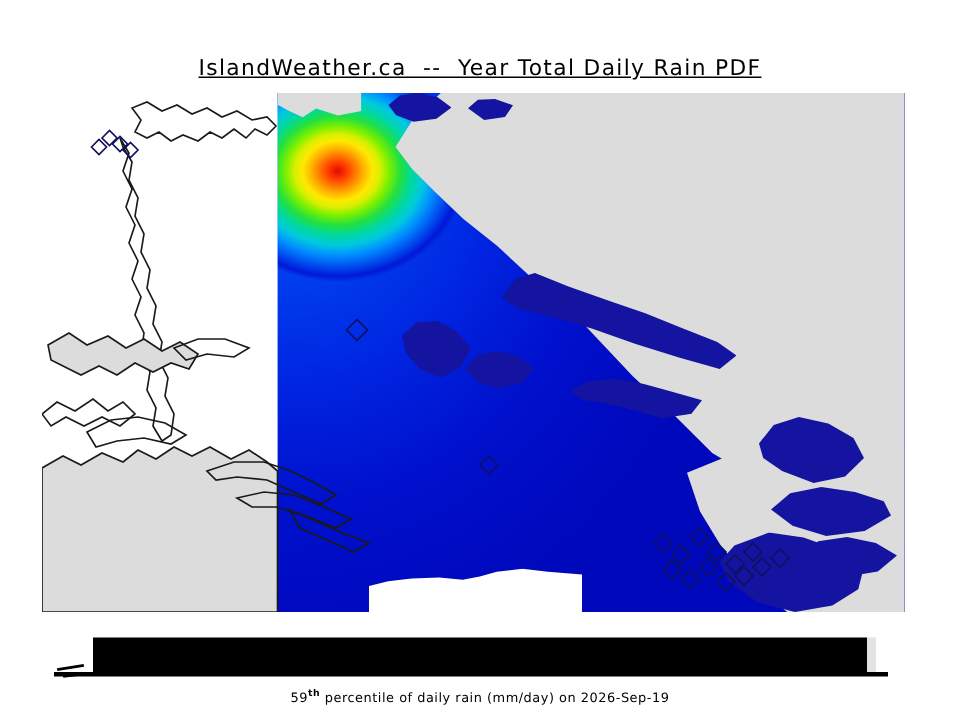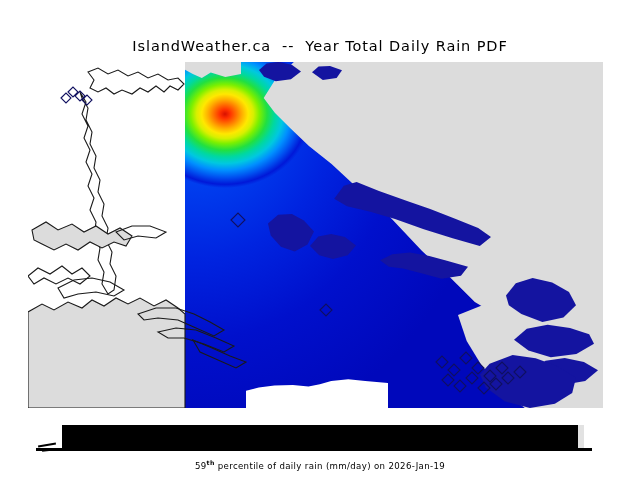--- a/index.html
+++ b/index.html
@@ -20,20 +20,21 @@
     position: absolute;
     left: 0;
     top: 38px;
     width: 640px;
     text-align: center;
     font-family: "DejaVu Sans", sans-serif;
     font-size: 14.5px;
     letter-spacing: 0.9px;
     color: #000000;
     white-space: pre;
+    text-decoration: underline;
   }
 
   
   #map-panel {
     position: absolute;
     left: 28px;
     top: 62px;
     width: 575px;
     height: 346px;
     background: #dcdcdc;   
@@ -344,13 +345,13 @@
 </div>
 
 <div id="colorbar-wrap">
   <div id="colorbar"></div>
   <div id="colorbar-tail"></div>
 </div>
 <div id="colorbar-axis"></div>
 <div id="colorbar-tick-left"></div>
 <div id="colorbar-tick-left2"></div>
 
-<div id="caption"><span>59</span><sup>th</sup><span> percentile of daily rain (mm/day) on 2026-Jan-19</span></div>
+<div id="caption"><span>59</span><sup>th</sup><span> percentile of daily rain (mm/day) on 2026-Sep-19</span></div>
 
 </body></html>

